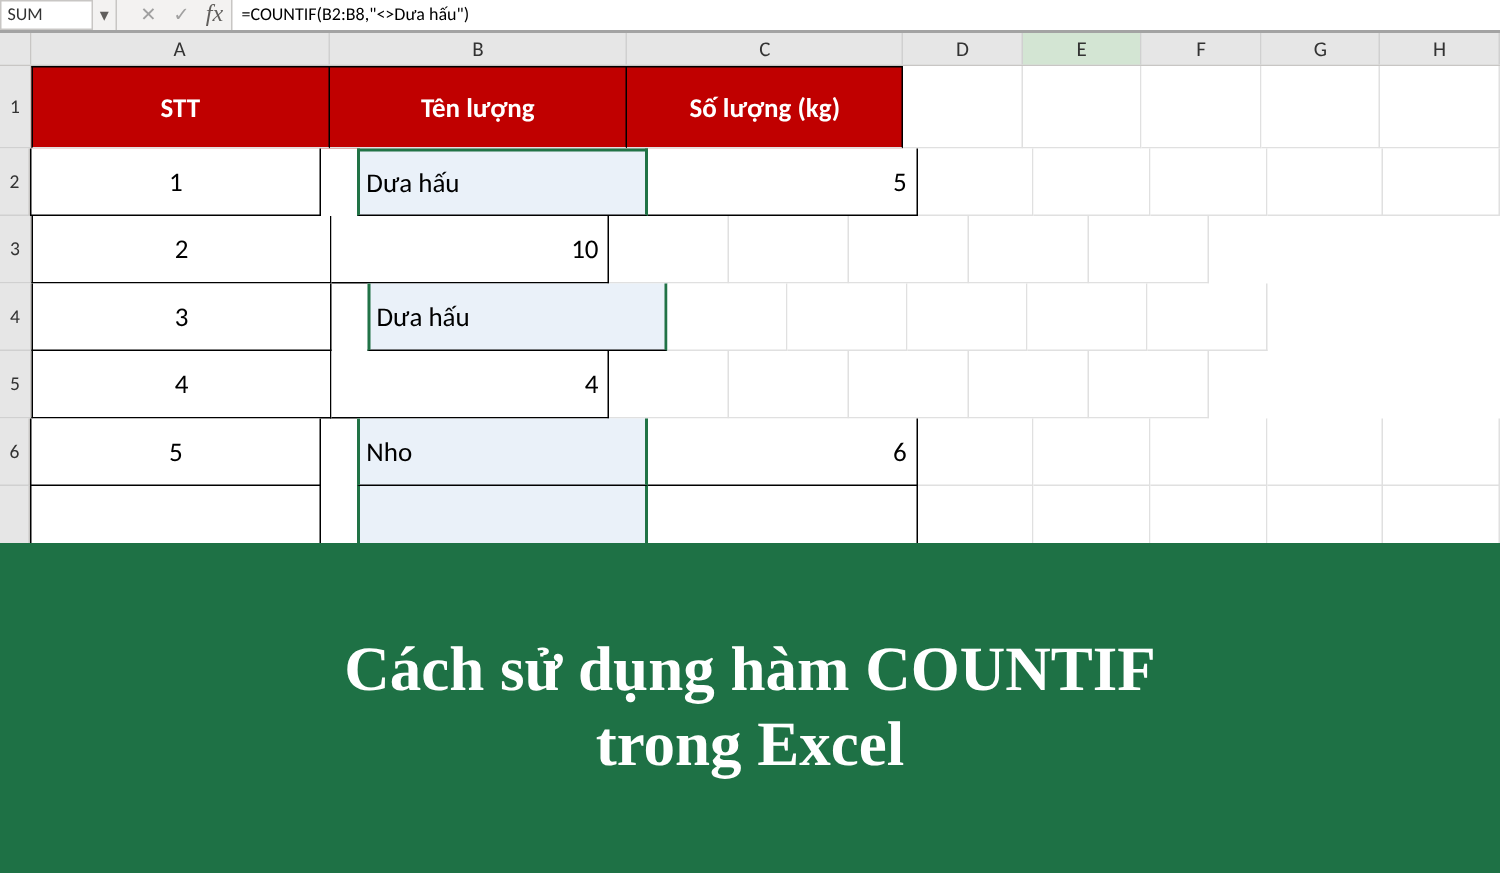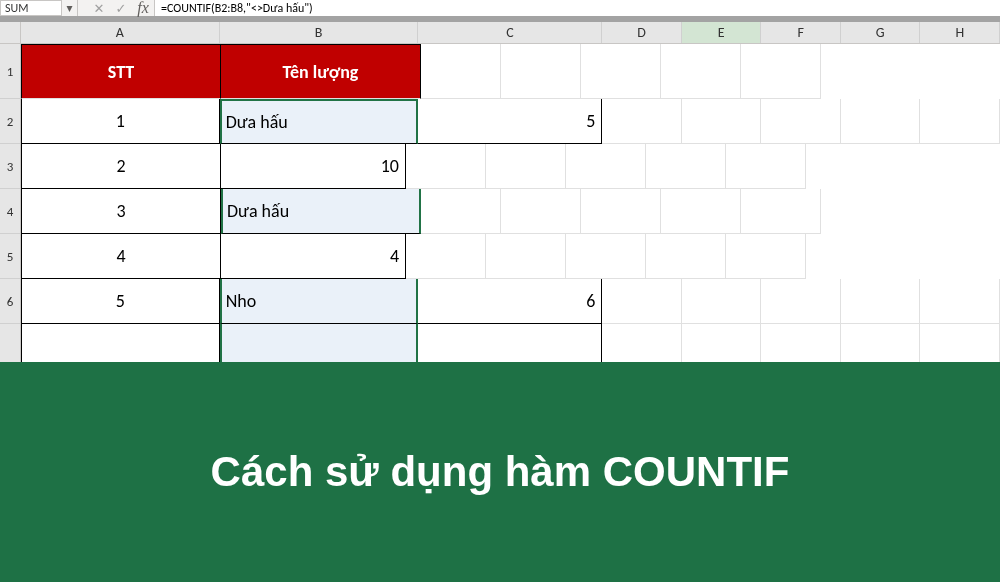--- a/index.html
+++ b/index.html
@@ -10,21 +10,21 @@
       height: 582px;
       overflow: hidden;
       position: relative;
     }
     
     .formula-bar {
       display: flex;
       align-items: center;
       height: 22px;
       background: #f3f2f1;
-      border-bottom: 6px solid #a3a3a3;
+      border-bottom: 2px solid #a3a3a3;
       font-size: 12px;
     }
     .name-box {
       height: 100%;
       width: 62px;
       background: #fff;
       border: 1px solid #c8c6c4;
       padding: 0 4px;
       display: flex;
       align-items: center;
@@ -133,21 +133,21 @@
       border-bottom: 1px solid #000;
     }
     .first-col { border-left:1px solid #000; }
     .stt { justify-content:center; }
     .qty { justify-content:flex-end; padding-right:6px;}
     .sel {
       background: #eaf1f9;
     }
     
     .sel-outline-top { border-top:2px solid #217346; }
-    .sel-outline-left { border-left:2px solid #217346 !important;}
+    .sel-outline-left { border-left:2px solid #217346 !important;margin-left:24px;}
     .sel-outline-right { border-right:2px solid #217346 !important;}
     
     .cA { width:200px;} .cB { width:200px;} .cC { width:185px;}
     .cD,.cE,.cF,.cG,.cH { width:80px;}
     
     .col-h.selE { background:#d3e5d3; }
     
     .r-head { height:55px; }
     .r-body { height:45px; }
     
@@ -160,21 +160,21 @@
       align-items: center;
       justify-content: center;
       text-align: center;
       padding: 10px 20px;
     }
     .banner-text {
       color: #fff;
       font-size: 42px;
       font-weight: bold;
       line-height: 1.2;
-      font-family: Liberation Sans, sans-serif;
+      font-family: Liberation Serif, serif;
     }
   </style>
 </head>
 <body>
 
 <div class="formula-bar">
   <div class="name-box">
     <span>SUM</span>
   </div>
   <div class="name-box-dropdown">
@@ -206,20 +206,21 @@
     <div class="col-h cF">F</div>
     <div class="col-h cG">G</div>
     <div class="col-h cH">H</div>
   </div>
   <div class="rows">
 
     <div class="row r-head">
       <div class="row-h">1</div>
       <div class="cell cA th first-col">STT</div>
       <div class="cell cB th">Tên lượng</div>
+      <div class="cell cC th">Số lượng (kg)</div>
       <div class="cell cD"></div>
       <div class="cell cE"></div>
       <div class="cell cF"></div>
       <div class="cell cG"></div>
       <div class="cell cH"></div>
     </div>
 
     <div class="row r-body">
       <div class="row-h">2</div>
       <div class="cell cA tb first-col stt">1</div>
@@ -287,14 +288,15 @@
       <div class="cell cF"></div>
       <div class="cell cG"></div>
       <div class="cell cH"></div>
     </div>
   </div>
 </div>
 
 <div class="banner">
   <div class="banner-text">
     <span>Cách sử dụng hàm COUNTIF</span><br>
+    <span>trong Excel</span>
   </div>
 </div>
 
 </body></html>

